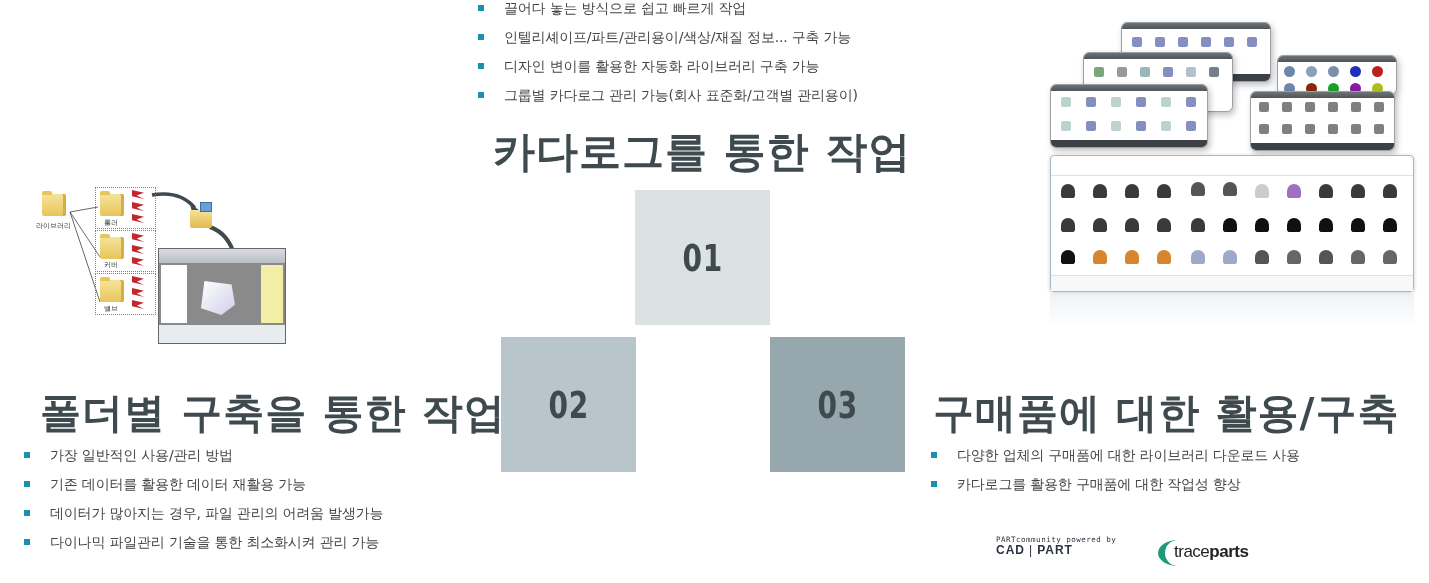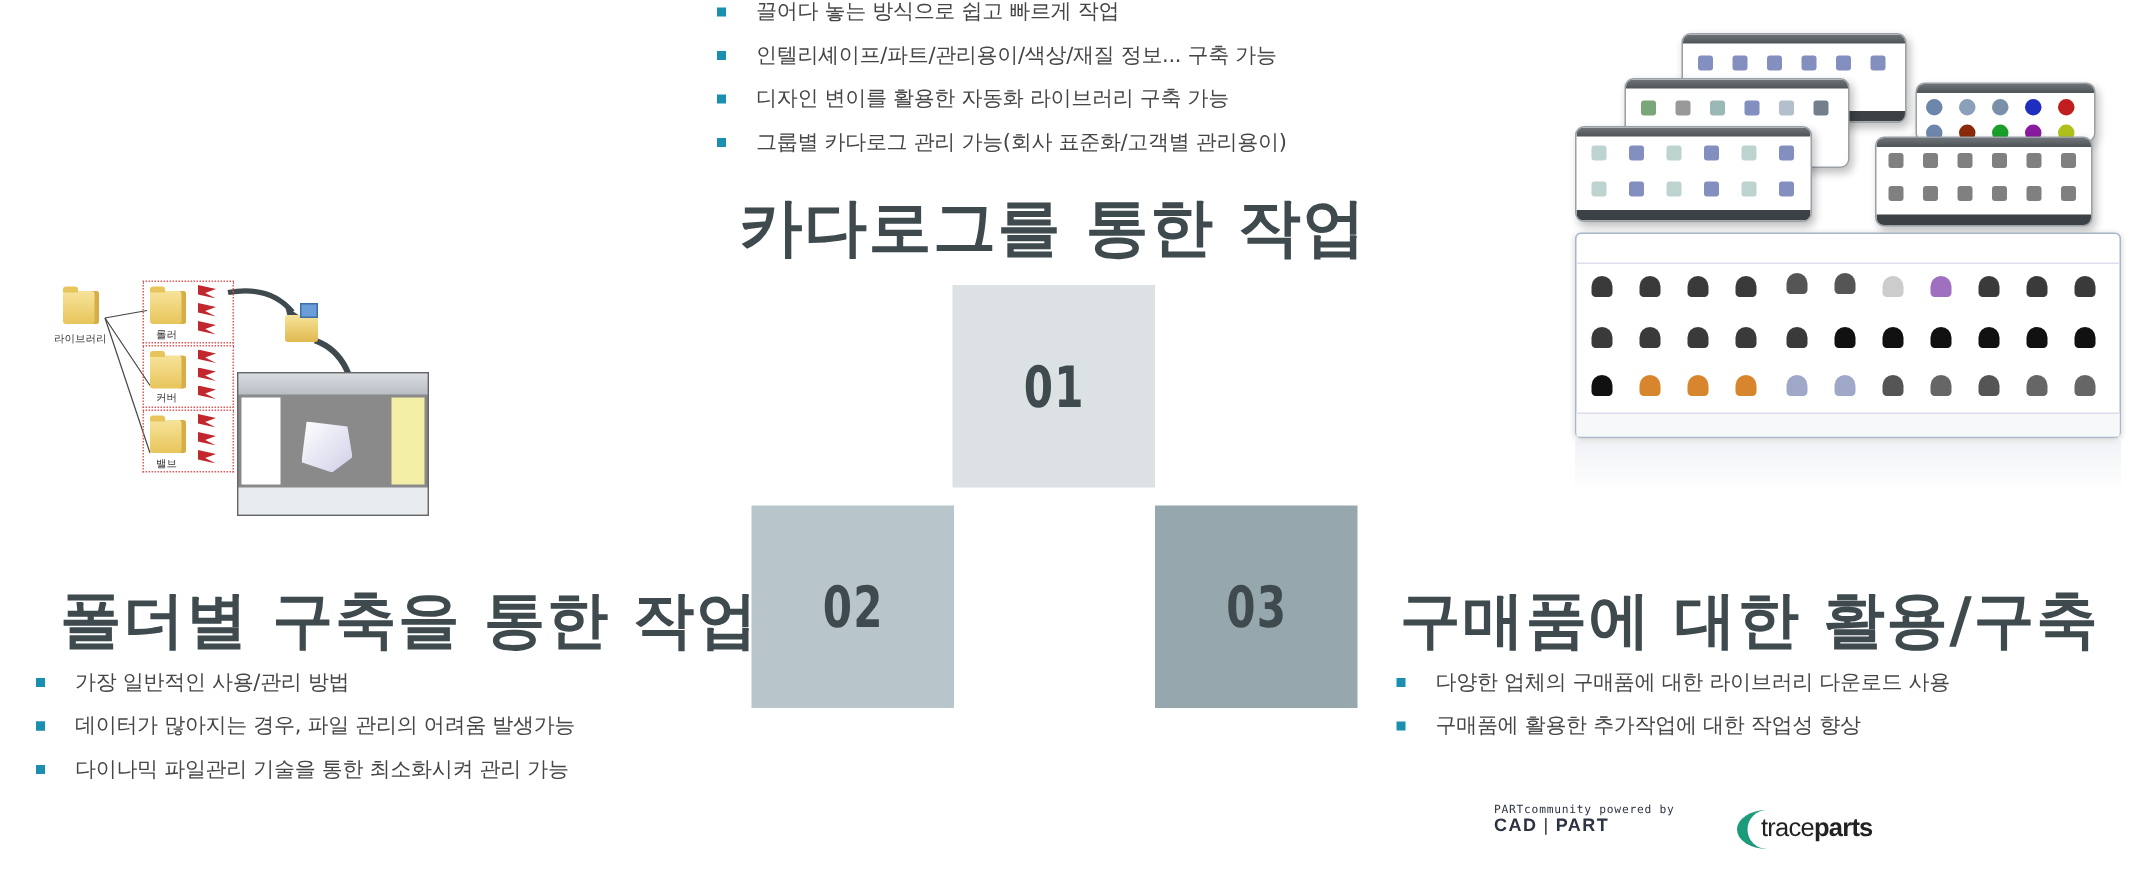--- a/index.html
+++ b/index.html
@@ -70,29 +70,29 @@
 <div class="square" style="left:501px; top:337px; background:#b8c5ca;">
   <span>02</span>
 </div>
 <div class="square" style="left:770px; top:337px; background:#96a8ae;">
   <span>03</span>
 </div>
 
 <div class="heading" style="left:40px; top:386px; font-size:41px;">폴더별 구축을 통한 작업</div>
 <ul class="bullets" style="left:22px; top:441px;">
   <li><span class="dot"></span><span>가장 일반적인 사용/관리 방법</span></li>
-  <li><span class="dot"></span></li>
+  <li><span class="dot"></span><span>기존 데이터를 활용한 데이터 재활용 가능</span></li>
   <li><span class="dot"></span><span>데이터가 많아지는 경우, 파일 관리의 어려움 발생가능</span></li>
   <li><span class="dot"></span><span>다이나믹 파일관리 기술을 통한 최소화시켜 관리 가능</span></li>
 </ul>
 
 <div class="heading" style="left:933px; top:386px; font-size:41px;">구매품에 대한 활용/구축</div>
 <ul class="bullets" style="left:929px; top:441px;">
   <li><span class="dot"></span><span>다양한 업체의 구매품에 대한 라이브러리 다운로드 사용</span></li>
-  <li><span class="dot"></span><span>구매품에 활용한 추가작업에 대한 작업성 향상</span></li>
+  <li><span class="dot"></span><span>카다로그를 활용한 구매품에 대한 작업성 향상</span></li>
 </ul>
 
 <div class="fold-diagram">
   <svg class="arrow-svg" width="262" height="165">
     <line x1="40" y1="30" x2="68" y2="25" stroke="#444" stroke-width="0.8"></line>
     <line x1="40" y1="30" x2="70" y2="75" stroke="#444" stroke-width="0.8"></line>
     <line x1="40" y1="30" x2="70" y2="120" stroke="#444" stroke-width="0.8"></line>
     <path d="M122 13 Q150 8 165 26" stroke="#3f4a4f" stroke-width="3.5" fill="none"></path>
     <polygon points="160,22 172,30 163,34" fill="#3f4a4f"></polygon>
     <path d="M180 45 Q208 55 207 100" stroke="#3f4a4f" stroke-width="4" fill="none"></path>

